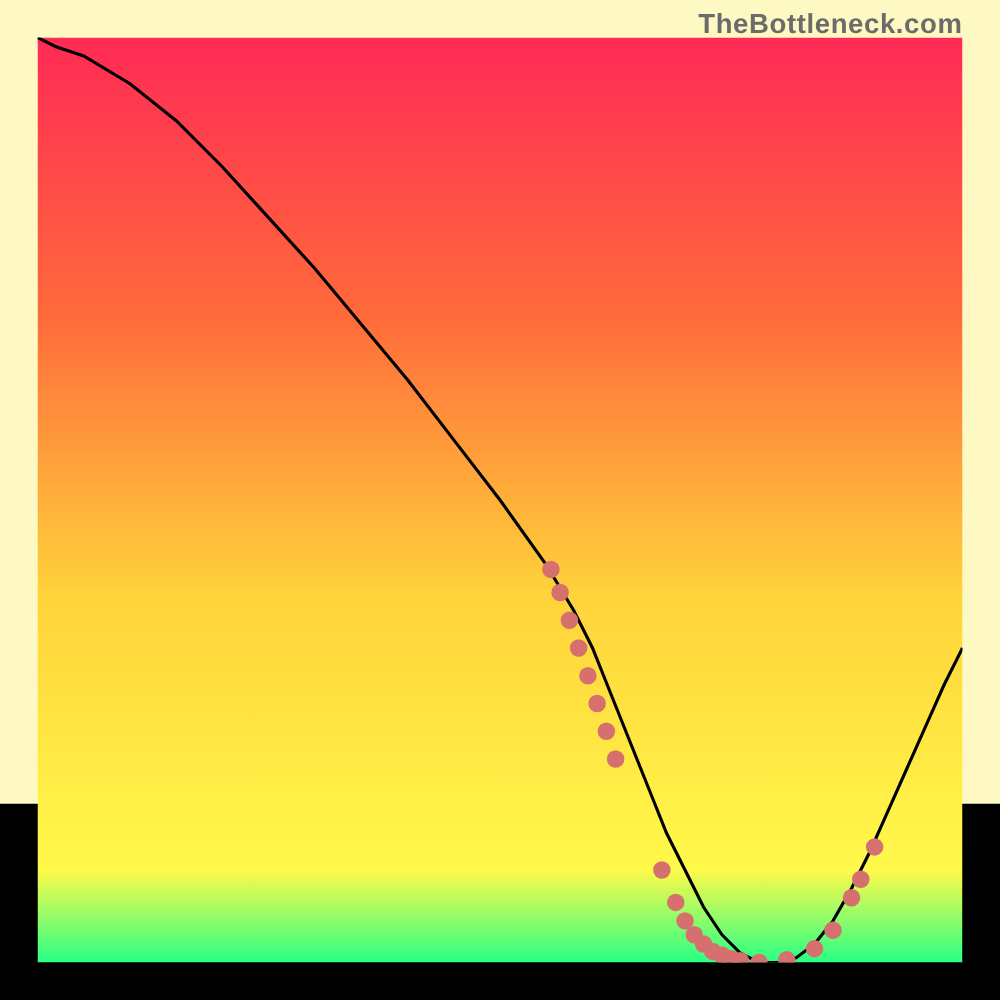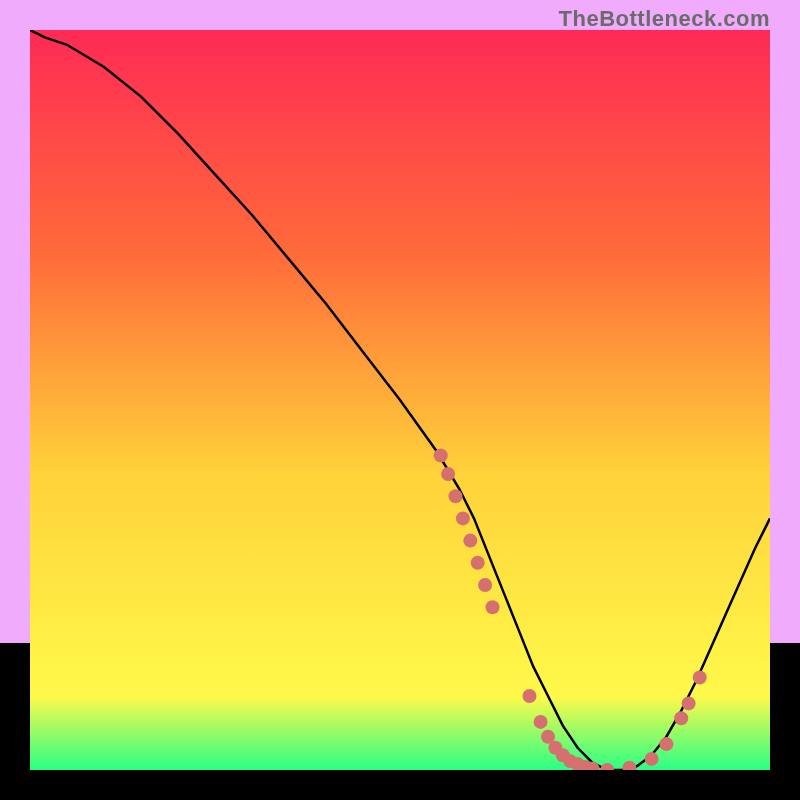--- a/index.html
+++ b/index.html
@@ -1,17 +1,17 @@
 <!DOCTYPE html>
 <html><head>
 <meta charset="utf-8">
 <style>
   * { margin: 0; padding: 0; box-sizing: border-box; }
   body { background: #000; width: 800px; height: 800px; position: relative; font-family: Arial, sans-serif; }
-  .frame { position: absolute; top: 0; left: 0; width: 800px; height: 643px; background: #f0abfc; }
+  .frame { position: absolute; top: 0; left: 0; width: 800px; height: 643px; background: #fef9c3; }
   .plot-area { position: absolute; top: 30px; left: 30px; width: 740px; height: 740px; }
   .watermark { position: absolute; top: 6px; right: 30px; color: #6b6b6b; font-size: 22px; font-weight: bold; letter-spacing: 0.5px; }
   svg { display: block; }
 </style>
 </head>
 <body>
 
 <div class="frame">
   <div class="watermark">TheBottleneck.com</div>
   <div class="plot-area">

